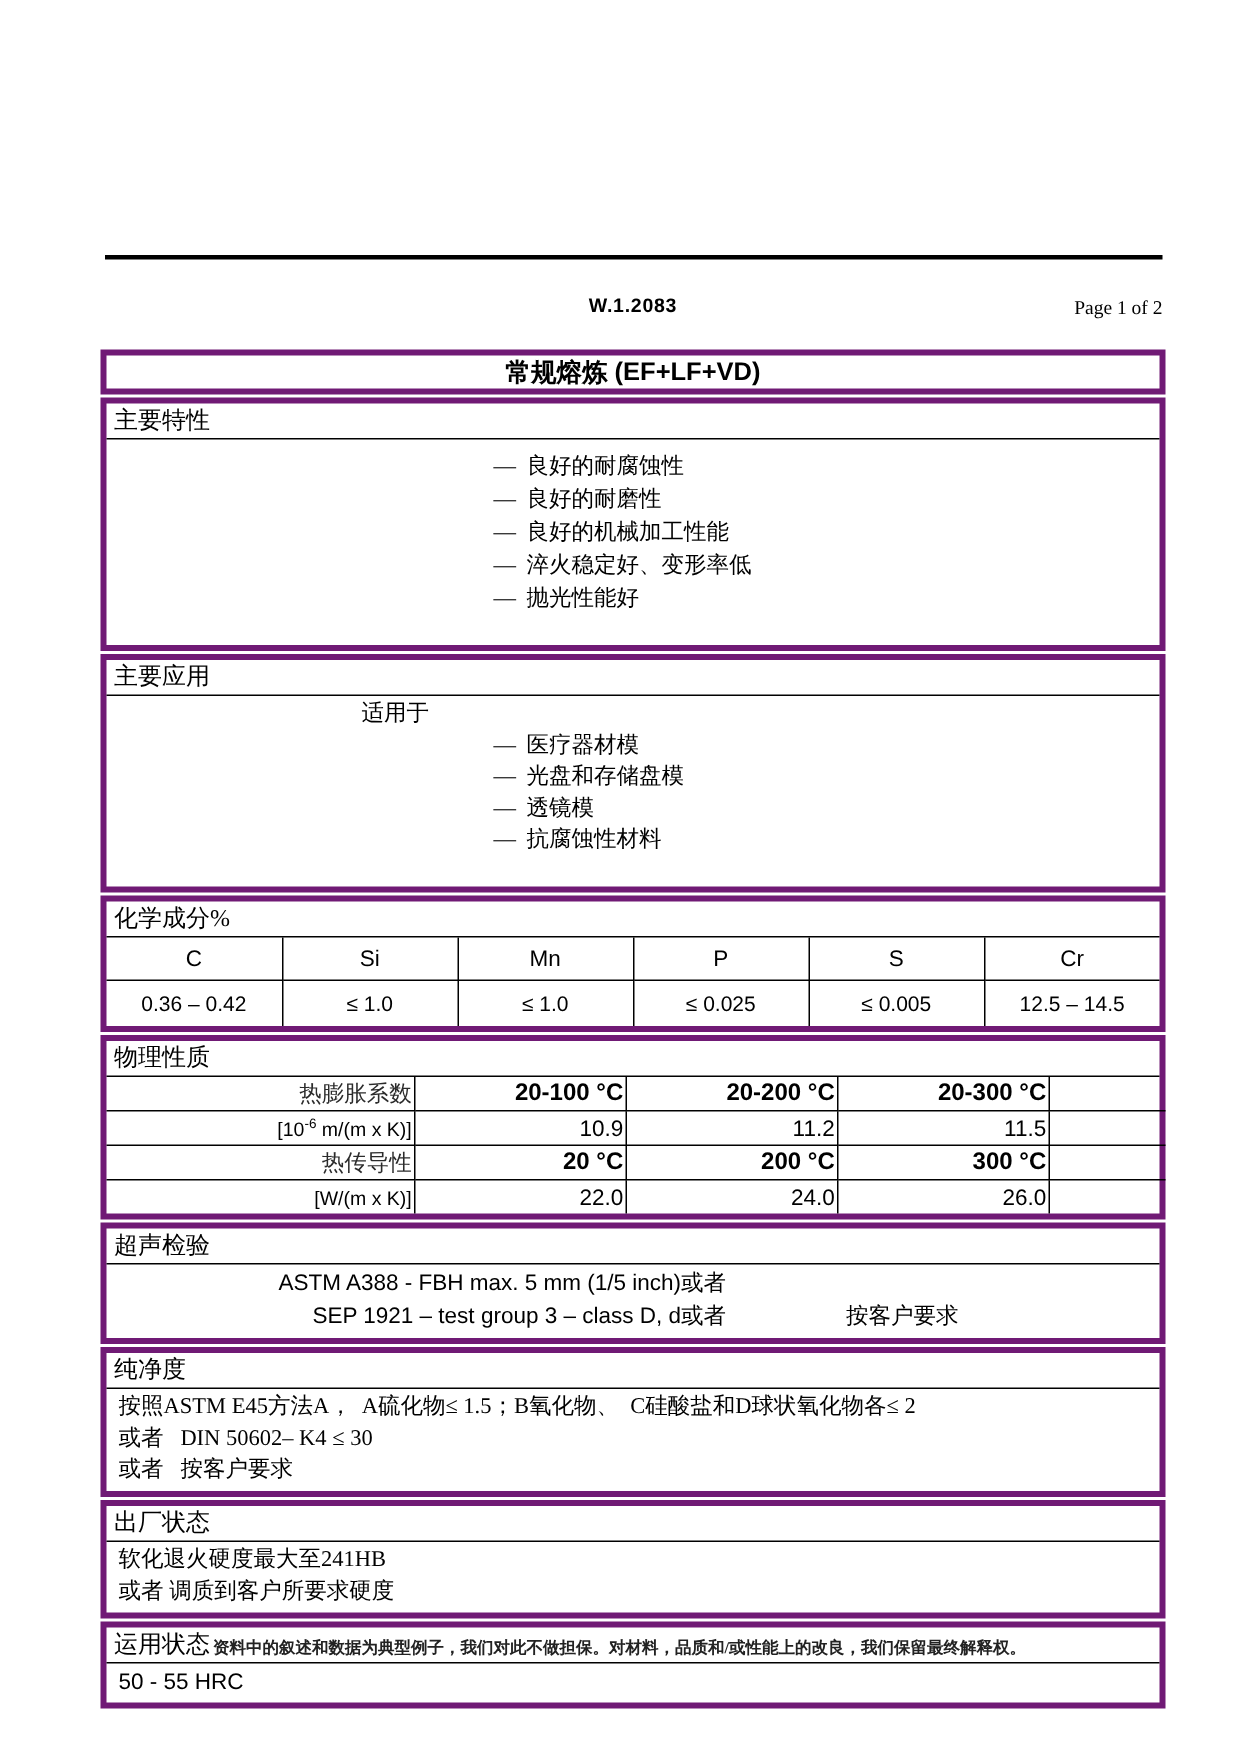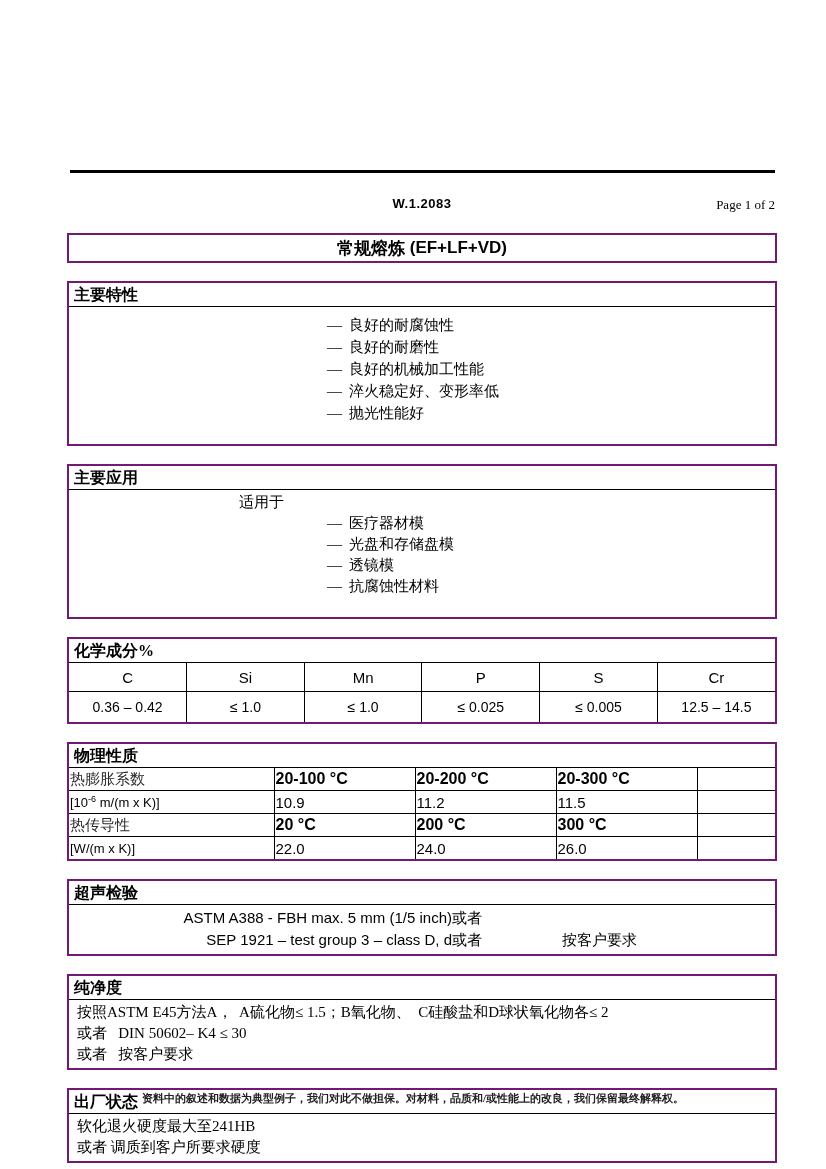--- a/index.html
+++ b/index.html
@@ -11,49 +11,49 @@
   .top-rule { position:absolute; left:70px; top:170px; width:705px; height:3px; background:#000; }
   .doc-code {
     position:absolute; left:67px; top:196px; width:710px; text-align:center;
     font-family:"Liberation Sans", sans-serif; font-weight:bold; font-size:13px; letter-spacing:0.5px;
   }
   .page-indicator {
     position:absolute; top:197px; right:51px;
     font-family:Liberation Serif, serif; font-size:13px;
   }
   .stack { position:absolute; left:67px; top:233px; width:710px; }
-  .box { border:2px solid #701a75; background:#fff; box-sizing:border-box; margin-bottom:18px; }
+  .box { border:4px solid #701a75; background:#fff; box-sizing:border-box; margin-bottom:2px; }
   .title-box {
     height:30px; display:flex; align-items:center; justify-content:center;
     font-size:17px; font-weight:bold;
   }
   .title-box .latin { font-family:"Liberation Sans", sans-serif; }
   .sec-head {
-    font-size:16px; font-weight:bold; padding:2px 12px 2px 5px; line-height:19px;
+    font-size:16px; font-weight:normal; padding:2px 12px 2px 5px; line-height:19px;
     border-bottom:1px solid #000;
   }
   .features-body { padding:7px 0 20px 0; }
   .li-row { line-height:22px; font-size:15px; padding-left:258px; white-space:pre; }
   .li-row .dash { display:inline-block; width:22px; }
   .apps-body { padding:2px 0 20px 0; }
   .intro-line { line-height:21px; font-size:15px; padding-left:170px; }
   .apps-body .li-row { line-height:21px; }
   
   table { border-collapse:collapse; width:100%; table-layout:fixed; }
   .chem td {
     border:1px solid #000; text-align:center; font-family:"Liberation Sans", sans-serif;
   }
   .chem tr.hdr td { font-size:15px; height:26px; }
   .chem tr.val td { font-size:14px; height:28px; }
   table td:first-child { border-left:none; }
   table td:last-child { border-right:none; }
   table tr:first-child td { border-top:none; }
   table tr:last-child td { border-bottom:none; }
   
-  .phys td { border:1px solid #000; text-align:left; height:20px; }
+  .phys td { border:1px solid #000; text-align:right; height:20px; }
   .phys .lab { font-size:15px; color:#2b2b2b; }
   .phys .unit { font-family:"Liberation Sans", sans-serif; font-size:13px; }
   .phys .temp { font-family:"Liberation Sans", sans-serif; font-size:16px; font-weight:bold; }
   .phys .num { font-family:"Liberation Sans", sans-serif; font-size:15px; }
   sup { font-size:9px; }
   .pre { white-space:pre; }
   
   .us-body { padding:2px 0 3px 8px; }
   .us-row { display:flex; line-height:22px; font-size:15px; }
   .us-std { width:375px; font-family:"Liberation Sans", sans-serif;text-align:right; }

